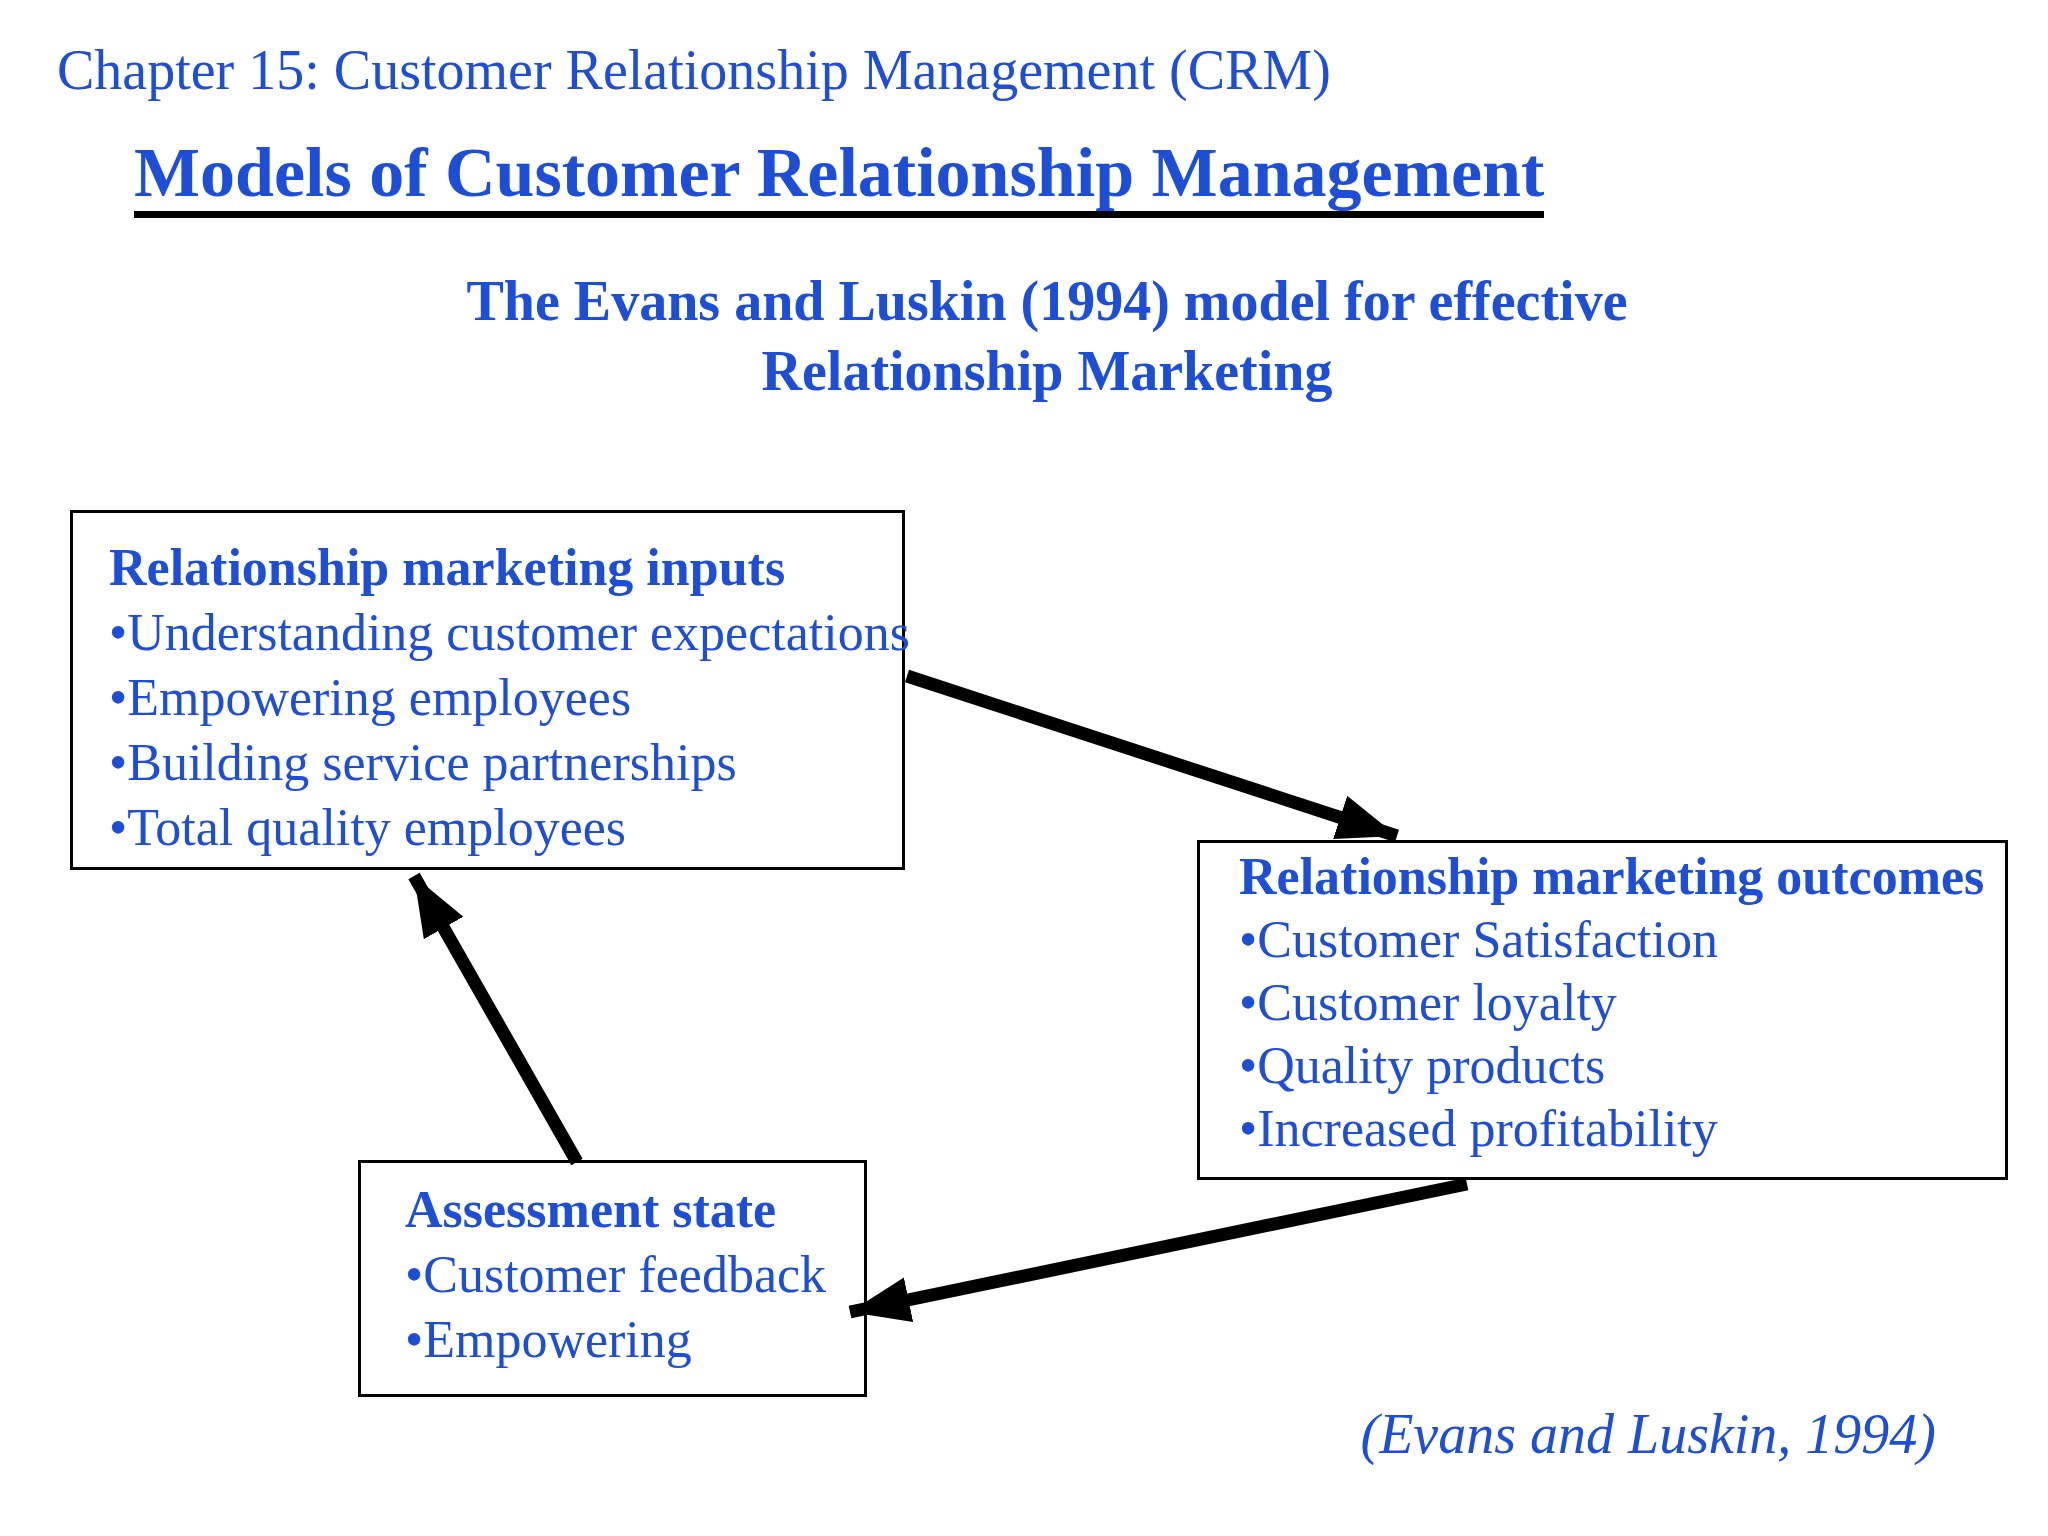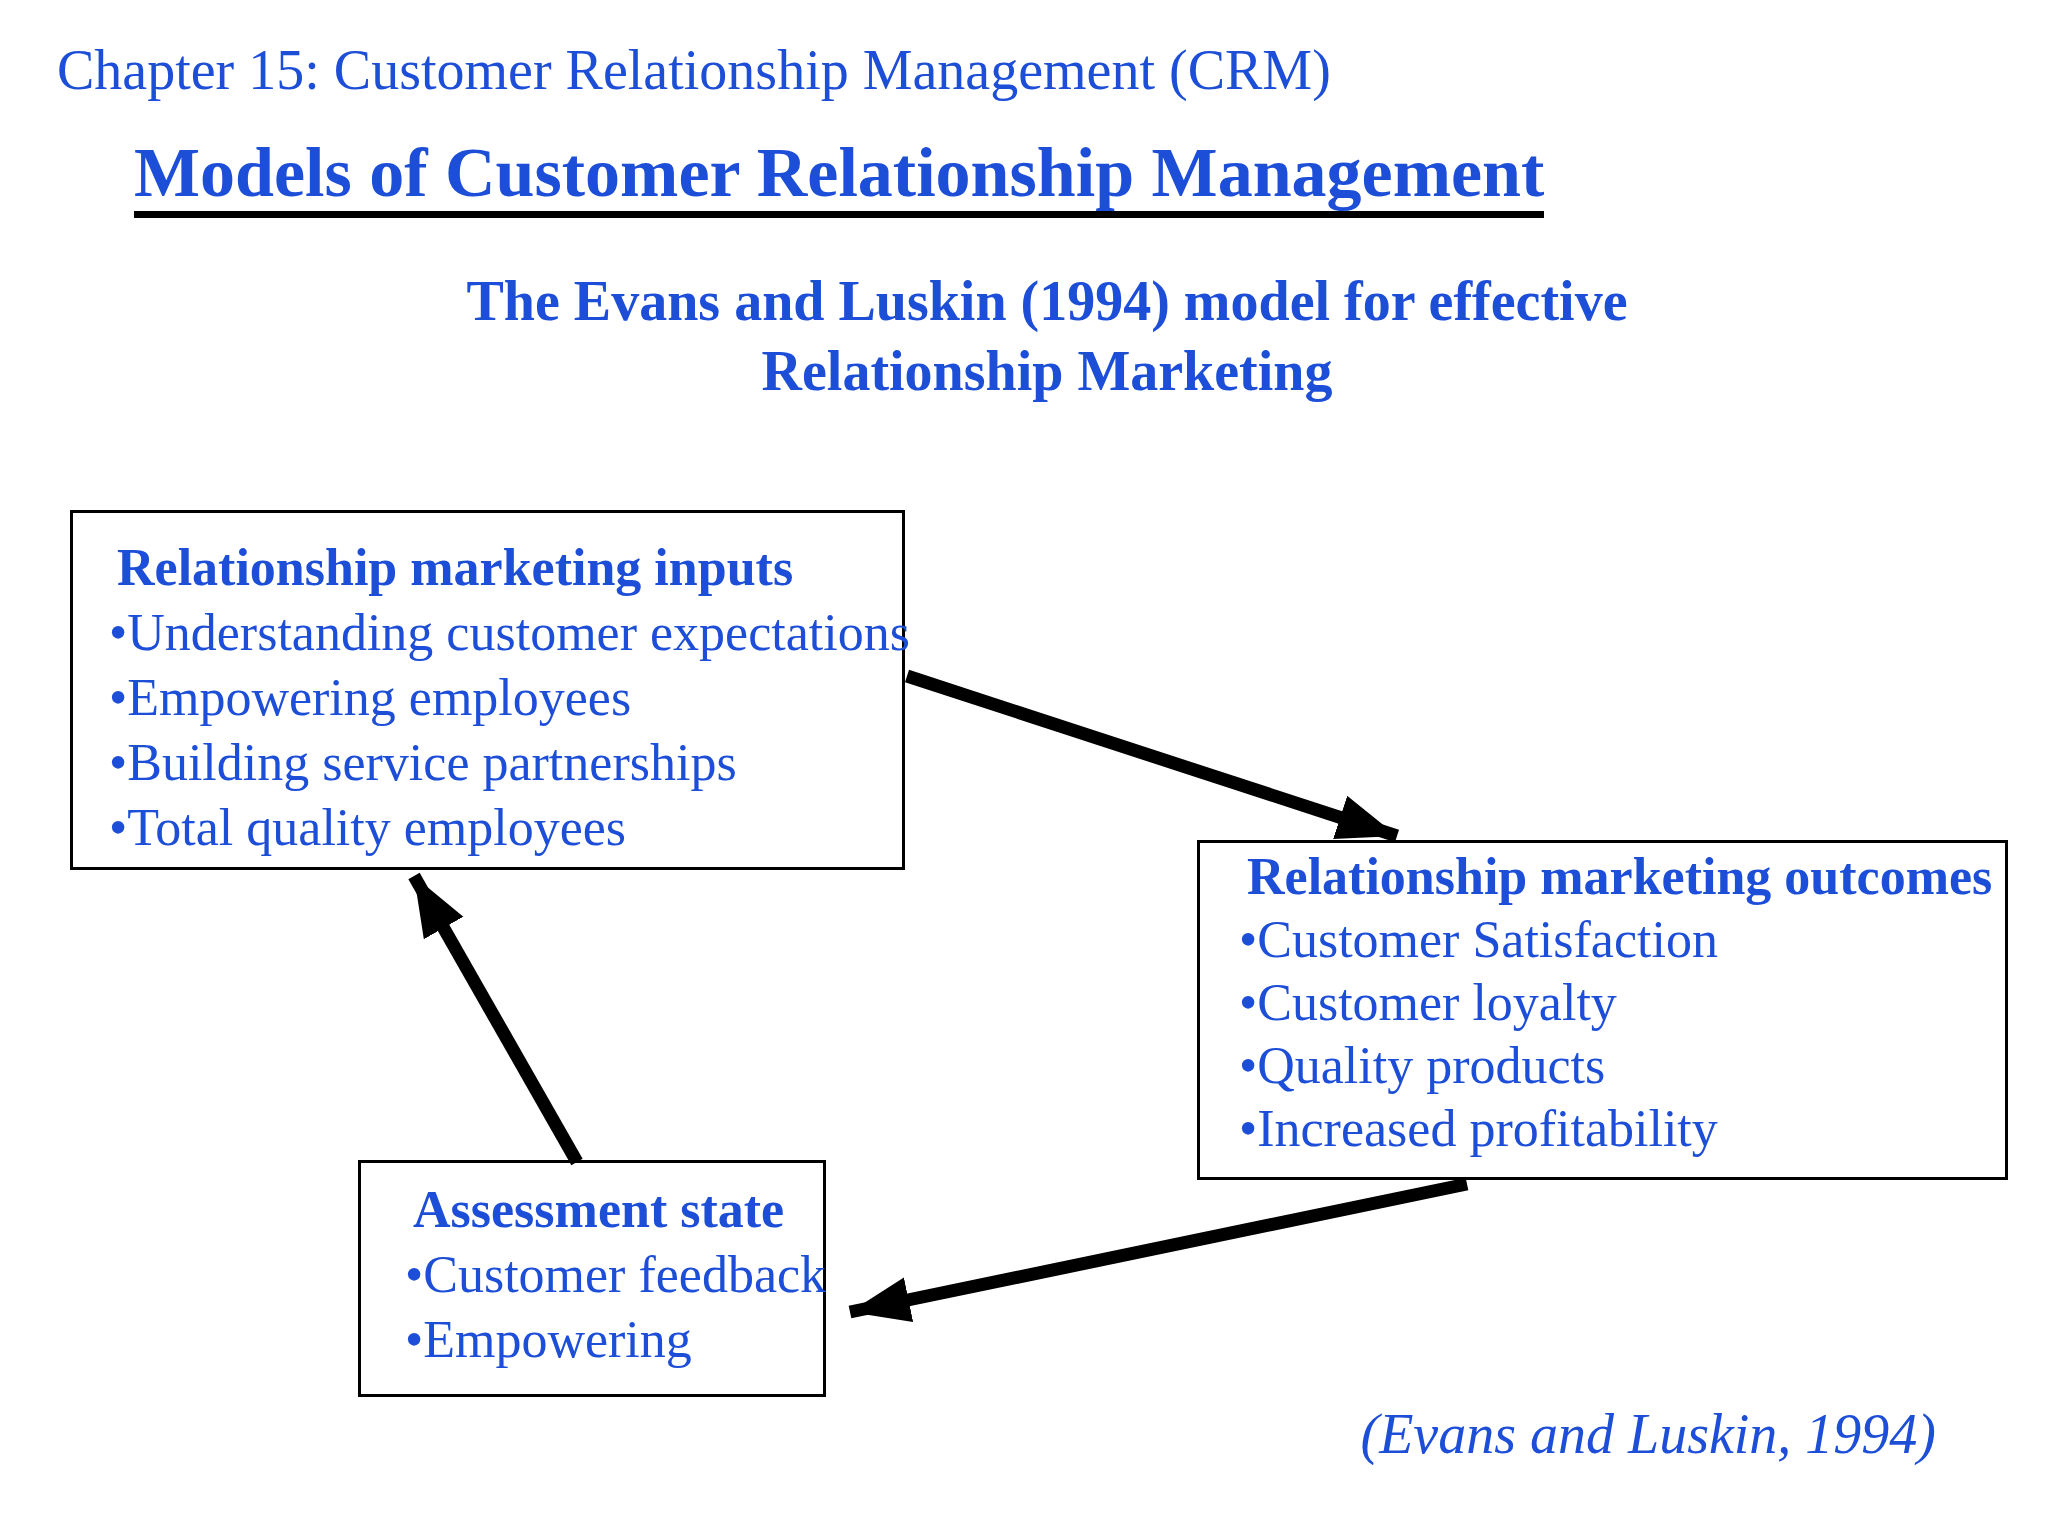--- a/index.html
+++ b/index.html
@@ -45,36 +45,36 @@
     line-height: 70px;
   }
   .dbox {
     position: absolute;
     box-sizing: border-box;
     border: 3px solid #000000;
     background: #ffffff;
     font-size: 52px;
   }
   .dbox .line { line-height: 65px; white-space: nowrap; }
-  .dbox .hdr { font-weight: bold; margin-left: 8px; }
+  .dbox .hdr { font-weight: bold; }
 
   #box-inputs {
     left: 70px; top: 510px;
     width: 835px; height: 360px;
     padding: 22px 6px 0 36px;
   }
   #box-outcomes {
     left: 1197px; top: 840px;
     width: 811px; height: 340px;
     padding: 2px 6px 0 39px;
   }
   #box-outcomes .line { line-height: 63px; }
   #box-assessment {
     left: 358px; top: 1160px;
-    width: 468px; height: 237px;
+    width: 509px; height: 237px;
     padding: 14px 6px 0 44px;
   }
   .citation {
     top: 1402px;
     right: 112px;
     font-size: 56px;
     font-style: italic;
     white-space: nowrap;
     font-family: Liberation Serif, serif;
   }

